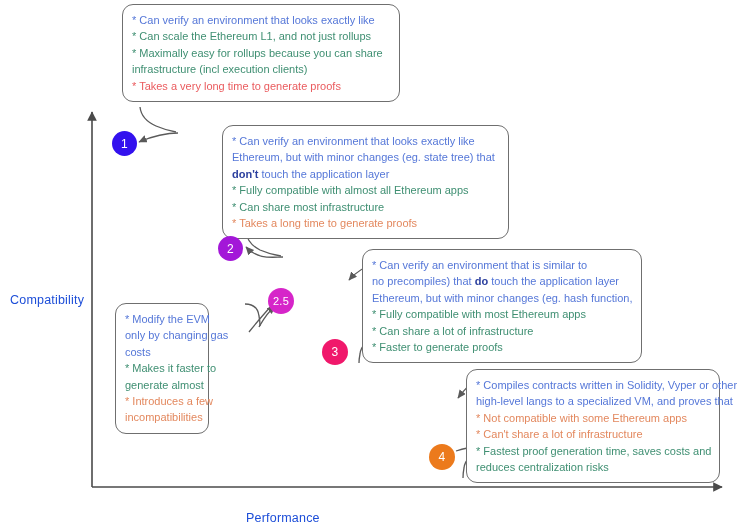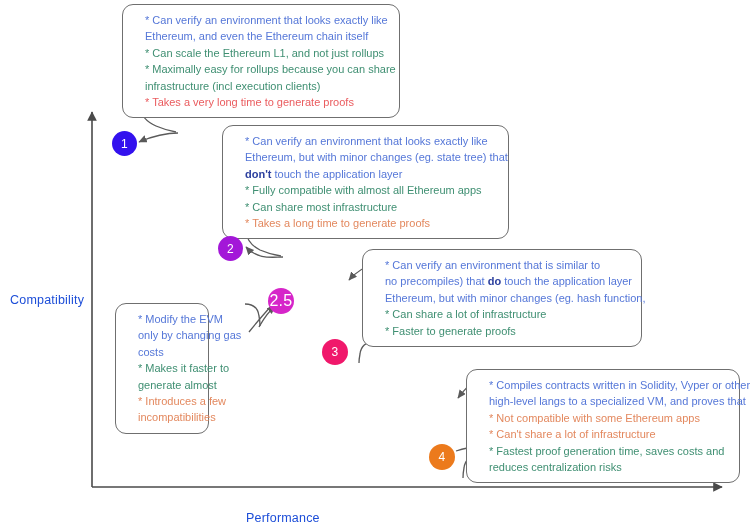--- a/index.html
+++ b/index.html
@@ -35,21 +35,21 @@
   #ylabel { left: 10px; top: 293px; }
   #xlabel { left: 246px; top: 511px; }
 
   
   .box {
     position: absolute;
     box-sizing: border-box;
     background: #ffffff;
     border: 1.4px solid #6f6f6f;
     border-radius: 11px;
-    padding: 7px 10px 7px 22px;
+    padding: 7px 10px 7px 9px;
     font-size: 11px;
     line-height: 16.4px;
   }
   .box p {
     margin: 0;
     white-space: nowrap;
   }
   .c-blue   { color: #5577d8; }
   .c-green  { color: #3f8f72; }
   .c-red    { color: #ea5b5e; }
@@ -62,21 +62,21 @@
     border-radius: 50%;
     display: flex;
     align-items: center;
     justify-content: center;
     color: #ffffff;
     font-size: 12px;
     font-weight: 500;
     letter-spacing: 0.3px;
     box-sizing: border-box;
   }
-  .node.small-text { font-size: 16px; }
+  .node.small-text { font-size: 11px; }
 </style>
 </head>
 <body>
 
 <div id="canvas">
 
   <svg class="axis-svg" viewBox="0 0 750 530">
     <defs>
       <marker id="axisArrow" markerWidth="7" markerHeight="7" refX="5.5" refY="3" orient="auto">
         <path d="M0,0 L6,3 L0,6 z" fill="#4a4a4a"></path>
@@ -108,21 +108,20 @@
     <path d="M 478 456 C 470 456, 465 460, 464 468 C 463 473, 463 476, 463 478" fill="none" stroke="#5a5a5a" stroke-width="1.3"></path>
     <path d="M 480 376 C 472 382, 464 390, 458 398" fill="none" stroke="#5a5a5a" stroke-width="1.3" marker-end="url(#lineArrow)"></path>
     <path d="M 456 451 C 462 449, 470 447, 478 447" fill="none" stroke="#5a5a5a" stroke-width="1.3"></path>
   </svg>
 
   <div class="axis-label" id="ylabel">Compatibility</div>
   <div class="axis-label" id="xlabel">Performance</div>
 
   <div class="box" id="box-1" style="left:122px; top:4px; width:278px;">
     <p class="c-blue">* Can verify an environment that looks exactly like</p>
-    <p class="c-blue">Ethereum, and even the Ethereum chain itself</p>
     <p class="c-green">* Can scale the Ethereum L1, and not just rollups</p>
     <p class="c-green">* Maximally easy for rollups because you can share</p>
     <p class="c-green">infrastructure (incl execution clients)</p>
     <p class="c-red">* Takes a very long time to generate proofs</p>
   </div>
 
   <div class="box" id="box-2" style="left:222px; top:125px; width:287px;">
     <p class="c-blue">* Can verify an environment that looks exactly like</p>
     <p class="c-blue">Ethereum, but with minor changes (eg. state tree) that</p>
     <p class="c-blue"><span class="bold-navy">don't</span><span> touch the application layer</span></p>
@@ -138,25 +137,26 @@
     <p class="c-green">* Makes it faster to</p>
     <p class="c-green">generate almost</p>
     <p class="c-orange">* Introduces a few</p>
     <p class="c-orange">incompatibilities</p>
   </div>
 
   <div class="box" id="box-3" style="left:362px; top:249px; width:280px;">
     <p class="c-blue">* Can verify an environment that is similar to</p>
     <p class="c-blue"><span>no precompiles) that </span><span class="bold-navy">do</span><span> touch the application layer</span></p>
     <p class="c-blue">Ethereum, but with minor changes (eg. hash function,</p>
+    <p class="c-green">* Fully compatible with most Ethereum apps</p>
     <p class="c-green">* Can share a lot of infrastructure</p>
     <p class="c-green">* Faster to generate proofs</p>
   </div>
 
-  <div class="box" id="box-4" style="left:466px; top:369px; width:274px;">
+  <div class="box" id="box-4" style="left:466px; top:369px; width:254px;">
     <p class="c-blue">* Compiles contracts written in Solidity, Vyper or other</p>
     <p class="c-blue">high-level langs to a specialized VM, and proves that</p>
     <p class="c-orange">* Not compatible with some Ethereum apps</p>
     <p class="c-orange">* Can't share a lot of infrastructure</p>
     <p class="c-green">* Fastest proof generation time, saves costs and</p>
     <p class="c-green">reduces centralization risks</p>
   </div>
 
   <div class="node" id="node-1" style="left:112px; top:131px; width:25px; height:25px; background:#3311ee;">
     <span>1</span>

